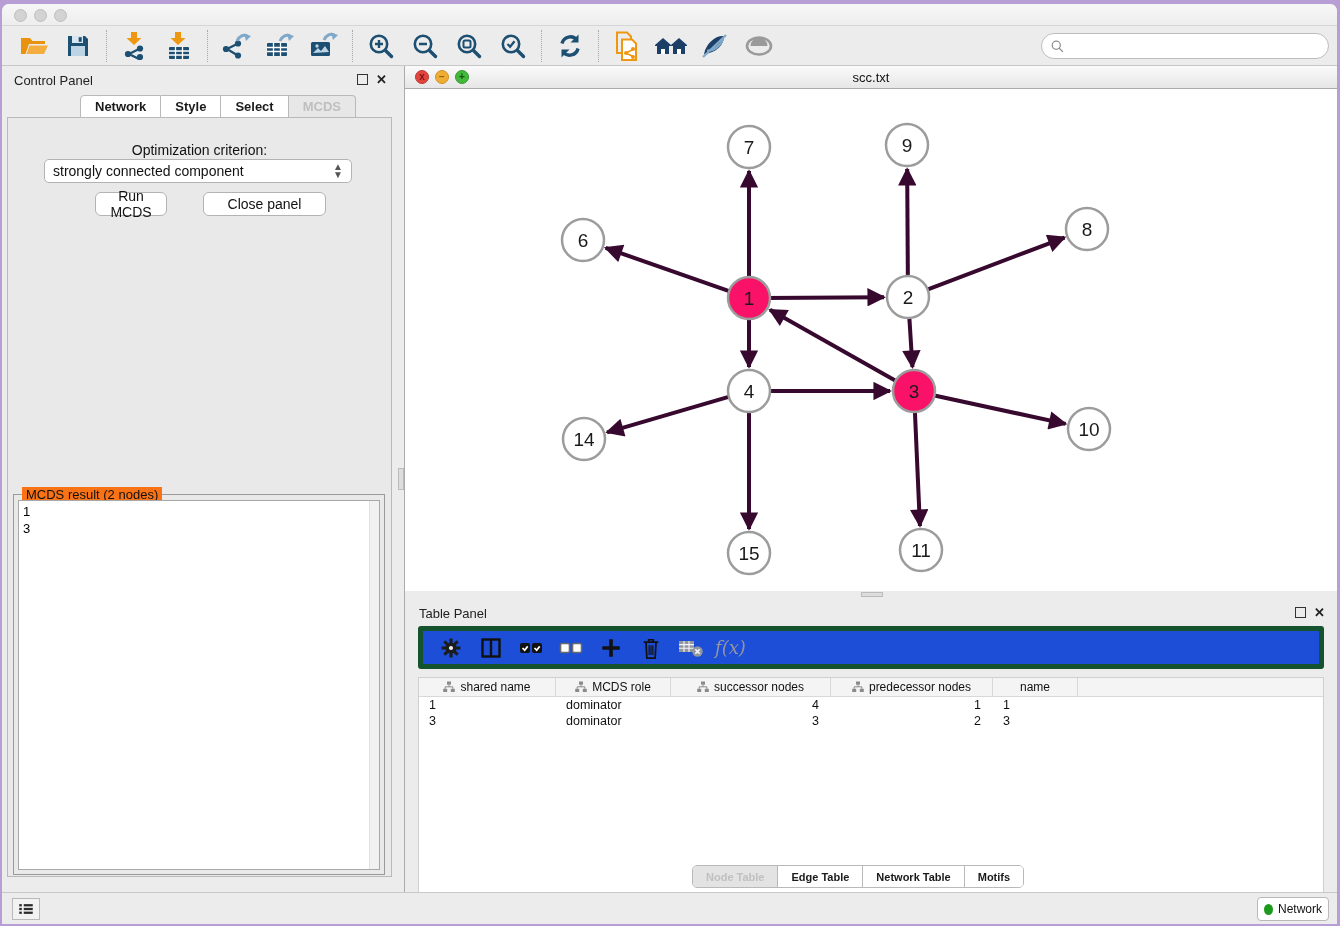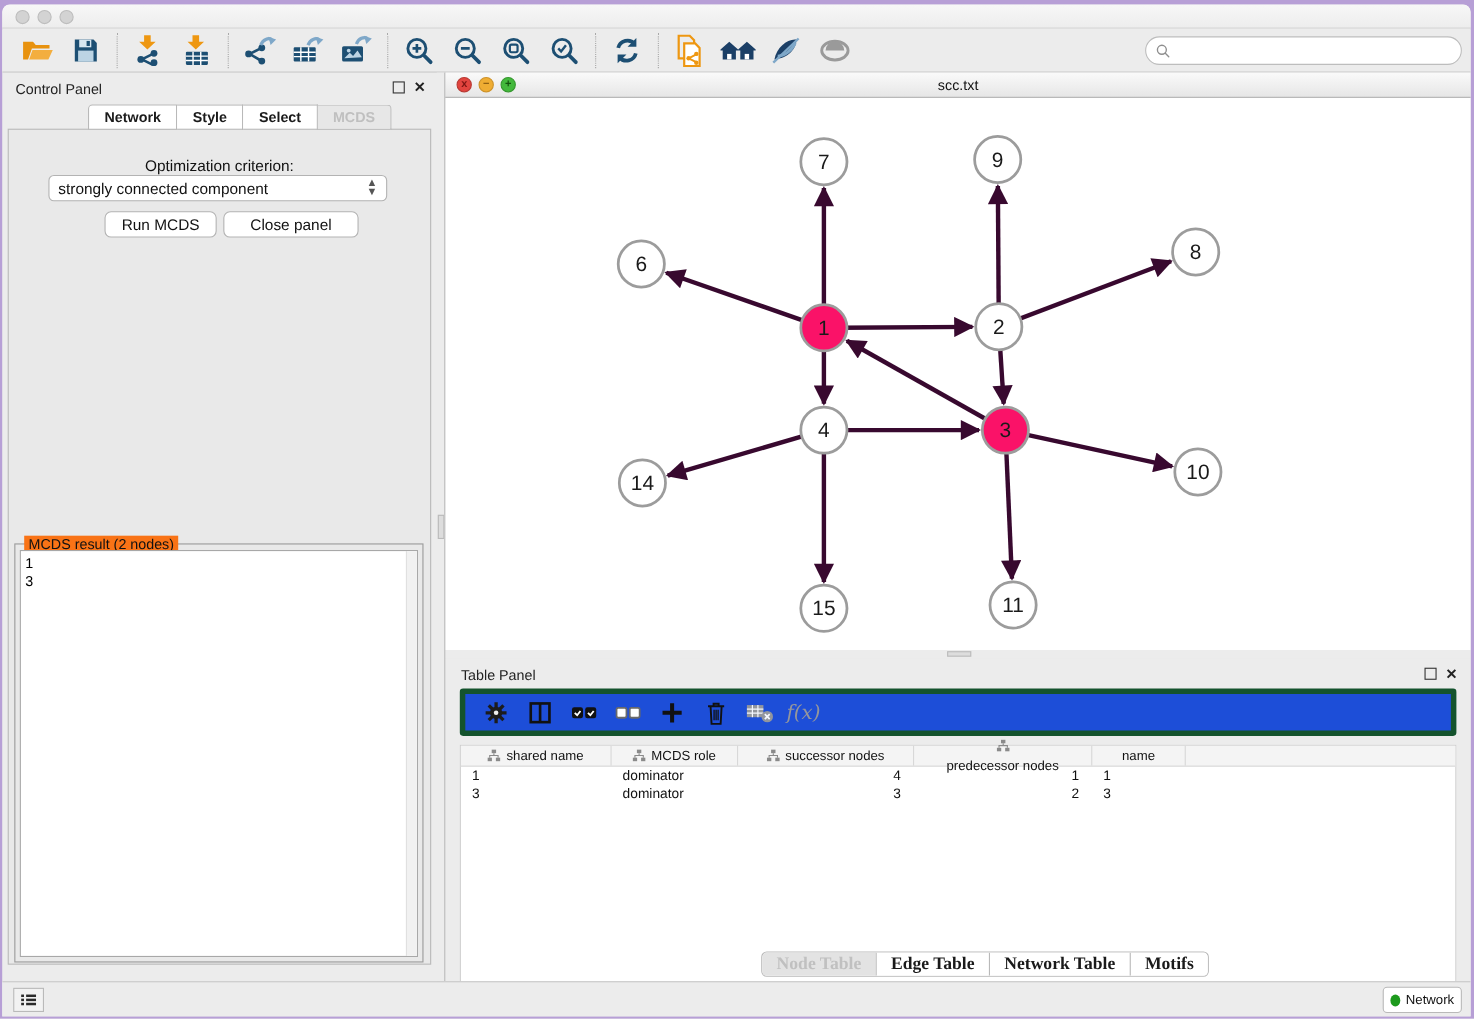--- a/index.html
+++ b/index.html
@@ -42,21 +42,21 @@
   .cp-tab.sel { background:#E7E7E7; color:#BFBFBF; border-radius:0 4px 0 0; }
   #cp-body { position:absolute; left:5px; top:51px; width:385px; height:760px;
              background:#E9E9E9; border:1px solid #B9B9B9; }
   #opt-label { position:absolute; left:0; width:100%; top:76px; text-align:center; font-size:14px; color:#111; }
   #criterion { position:absolute; left:42px; top:93px; width:308px; height:24px; background:#fff;
                border:1px solid #B3B3B3; border-radius:5px; font-size:14px; color:#111;
                display:flex; align-items:center; padding:0 8px; }
   #criterion .stepper { margin-left:auto; font-size:10px; color:#555; line-height:8px; text-align:center; }
   .cp-button { position:absolute; top:126px; height:24px; background:#fff; border:1px solid #B3B3B3;
                border-radius:6px; font-size:14px; color:#111; display:flex; align-items:center; justify-content:center; }
-  #run-btn { left:93px; width:102px; }
+  #run-btn { left:93px; width:72px; }
   #closep-btn { left:201px; width:123px; }
 
   #result-box { position:absolute; left:11px; top:428px; width:372px; height:381px;
                 border:1px solid #9a9a9a; background:#E9E9E9; }
   #result-legend { position:absolute; left:8px; top:-8px; background:#f97316; padding:0 4px; font-size:13px; color:#111; }
   #result-text { position:absolute; left:4px; top:5px; right:4px; bottom:4px; background:#fff;
                  border:1px solid #A8A8A8; font-size:13px; line-height:17px; padding:2px 4px; white-space:pre; overflow:hidden; }
   #result-scroll { position:absolute; right:5px; top:6px; bottom:5px; width:10px; background:#F1F1F1; border-left:1px solid #E0E0E0; }
 
   
@@ -84,22 +84,22 @@
   .tp-btn { width:36px; height:34px; display:flex; align-items:center; justify-content:center; }
   #node-table { position:absolute; left:13px; top:78px; width:906px; height:222px; background:#fff; border:1px solid #CFCFCF; }
   #nt-header { display:flex; height:19px; background:#F4F4F4; border-bottom:1px solid #D8D8D8; }
   .nt-hcell { display:flex; align-items:center; justify-content:center; gap:5px; font-size:12px; color:#111;
               border-right:1px solid #D8D8D8; }
   .nt-row { display:flex; height:16px; font-size:12.5px; color:#111; }
   .nt-cell { padding:1px 12px 0 10px; overflow:hidden; white-space:nowrap; }
   .al-right { text-align:right; }
   #tp-tabs { position:absolute; left:287px; top:266px; height:23px; display:flex;
              border:1px solid #B9B9B9; border-radius:5px; overflow:hidden; background:#fff; }
-  .tp-tab { height:100%; padding:0 13px; display:flex; align-items:center; font-size:16px; font-weight:bold;
-            color:#1a1a1a; background:#fff; border-left:1px solid #B9B9B9;font-family:Liberation Serif, serif; }
+  .tp-tab { height:100%; padding:0 13px; display:flex; align-items:center; font-size:11px; font-weight:bold;
+            color:#1a1a1a; background:#fff; border-left:1px solid #B9B9B9; }
   .tp-tab:first-child { border-left:none; }
   .tp-tab.sel { background:#E3E3E3; color:#C0C0C0; }
 
   
   #status-bar { position:absolute; left:0; top:888px; width:100%; height:32px; background:#ECECEC; border-top:1px solid #C8C8C8; }
   #task-btn { position:absolute; left:10px; top:5px; width:28px; height:22px; background:#F2F2F2;
               border:1px solid #B9B9B9; display:flex; align-items:center; justify-content:center; }
   #memory-btn { position:absolute; right:8px; top:4px; width:72px; height:24px; background:#fff;
                 border:1px solid #B9B9B9; border-radius:4px; display:flex; align-items:center;
                 justify-content:center; gap:5px; font-size:12px; color:#111; }
@@ -537,21 +537,21 @@
                 <g fill="#8a8a8a">
                   <rect x="4" y="0.5" width="4" height="3.2"></rect>
                   <rect x="0.2" y="7.8" width="4" height="3.2"></rect>
                   <rect x="7.8" y="7.8" width="4" height="3.2"></rect>
                 </g>
                 <path d="M6 3.7v2.1M2.2 7.8V5.8h7.6v2" stroke="#8a8a8a" fill="none"></path>
               </svg>
             </span>
             <span>successor nodes</span>
           </div>
-          <div class="nt-hcell" style="width: 162px; flex-direction: column;">
+          <div class="nt-hcell" style="width: 162px;">
             <span style="display:flex">
               <svg width="12" height="12" viewBox="0 0 12 12">
                 <g fill="#8a8a8a">
                   <rect x="4" y="0.5" width="4" height="3.2"></rect>
                   <rect x="0.2" y="7.8" width="4" height="3.2"></rect>
                   <rect x="7.8" y="7.8" width="4" height="3.2"></rect>
                 </g>
                 <path d="M6 3.7v2.1M2.2 7.8V5.8h7.6v2" stroke="#8a8a8a" fill="none"></path>
               </svg>
             </span>

